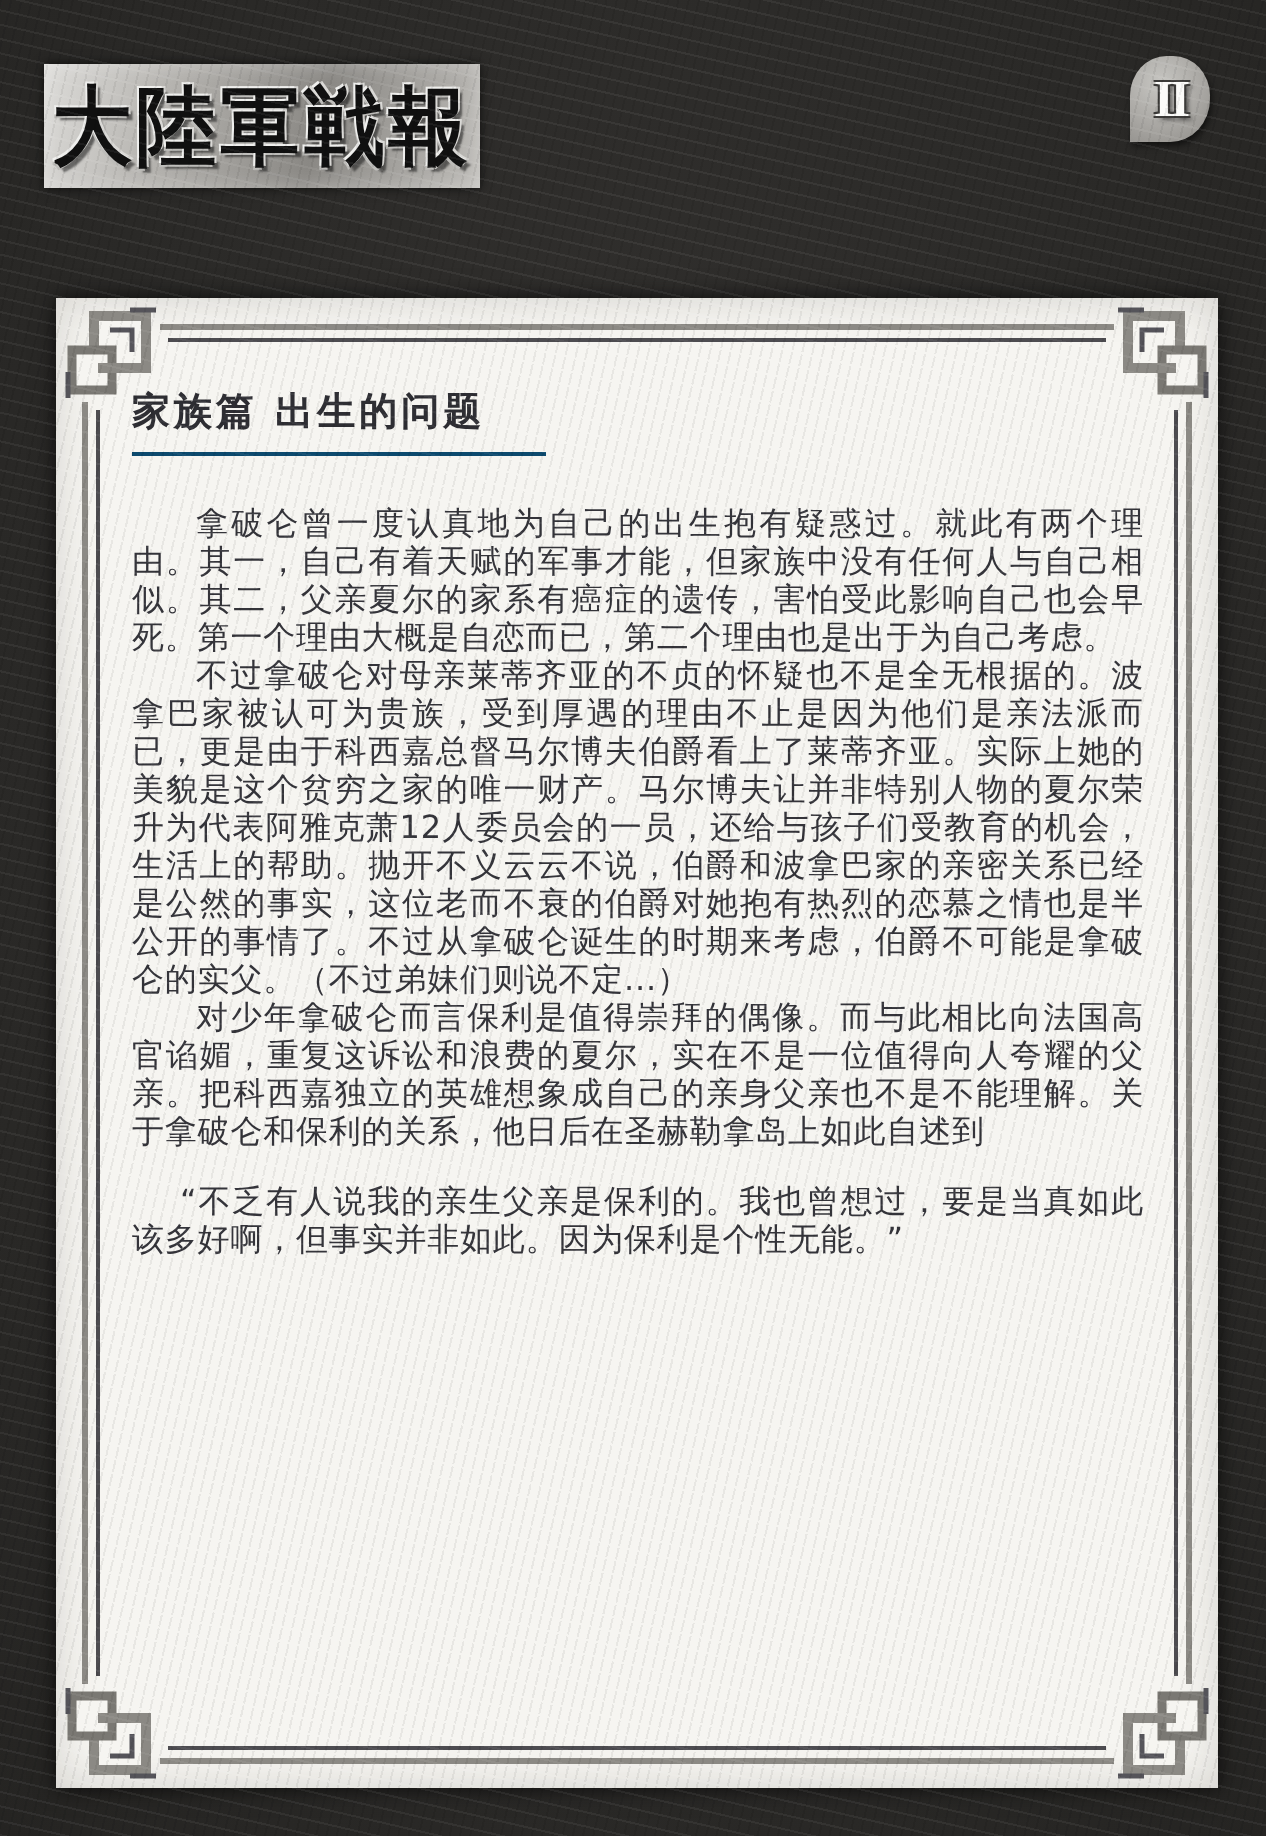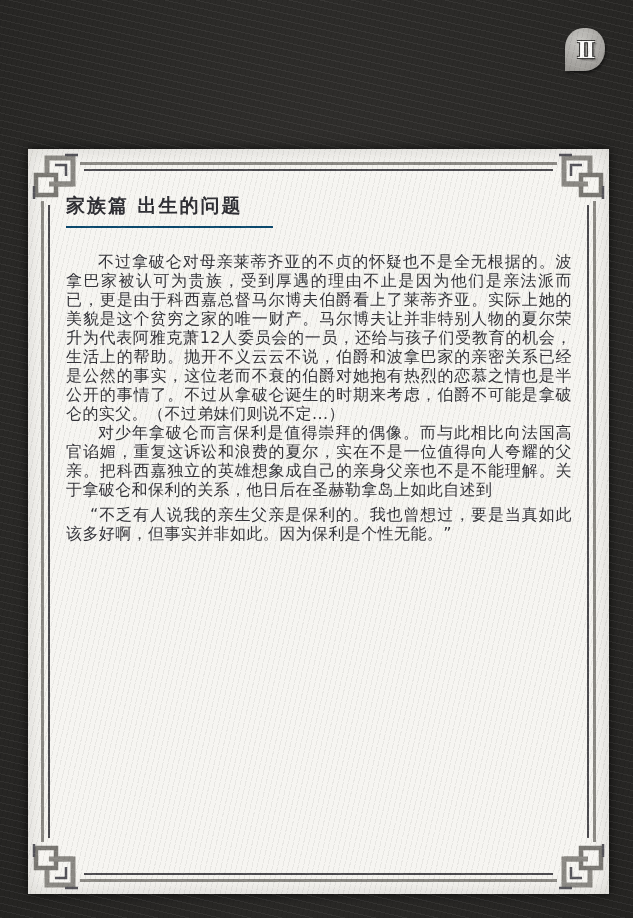--- a/index.html
+++ b/index.html
@@ -66,33 +66,36 @@
   .content{position:absolute;left:38px;top:44px;width:506px;color:#34343a;}
   .content h1{
     font-size:19px;font-weight:bold;letter-spacing:2px;color:#2e2e33;
     margin:0 0 24px 0;display:inline-block;padding:0 30px 7px 0;
     border-bottom:2px solid #0c4a6e;white-space:nowrap;
   }
   .content p{
     margin:0;font-size:16px;line-height:19px;letter-spacing:.4px;
     text-align:justify;text-indent:2em;font-weight:500;
   }
-  .content p.quote{text-indent:1.5em;margin-top:6px;}
+  .content p.quote{text-indent:1.5em;margin-top:16px;}
   
   .watermark{
     position:absolute;right:68px;bottom:22px;
     font-family:"Liberation Serif","DejaVu Serif",serif;font-style:italic;
     font-size:24px;color:#1d1c1a;letter-spacing:1px;
   }
 </style>
 </head>
 <body>
 
 <div class="stage">
 
+  <div class="masthead">
+    <span>大陸軍戦報</span>
+  </div>
 
   <div class="volume-badge">
     <span>II</span>
   </div>
 
   <div class="paper">
 
     <div class="fl t"></div>
     <div class="fl b"></div>
     <div class="fl l"></div>
@@ -130,20 +133,21 @@
       <rect x="16" y="6" width="26" height="26" fill="#f6f5f1" stroke="#8b8984" stroke-width="5"></rect>
       <rect x="5" y="23" width="20" height="20" fill="#f6f5f1" stroke="#7a7873" stroke-width="4.5"></rect>
       <line x1="18" y1="32" x2="42" y2="32" stroke="#8b8984" stroke-width="5"></line>
       <polyline points="24,13 35,13 35,24" fill="none" stroke="#55545a" stroke-width="2.5"></polyline>
       <line x1="3" y1="34" x2="3" y2="47" stroke="#55545a" stroke-width="2.5"></line>
       <line x1="34" y1="3" x2="47" y2="3" stroke="#55545a" stroke-width="2.5"></line>
     </svg>
 
     <div class="content">
       <h1>家族篇 出生的问题</h1>
+      <p>拿破仑曾一度认真地为自己的出生抱有疑惑过。就此有两个理由。其一，自己有着天赋的军事才能，但家族中没有任何人与自己相似。其二，父亲夏尔的家系有癌症的遗传，害怕受此影响自己也会早死。第一个理由大概是自恋而已，第二个理由也是出于为自己考虑。</p>
       <p>不过拿破仑对母亲莱蒂齐亚的不贞的怀疑也不是全无根据的。波拿巴家被认可为贵族，受到厚遇的理由不止是因为他们是亲法派而已，更是由于科西嘉总督马尔博夫伯爵看上了莱蒂齐亚。实际上她的美貌是这个贫穷之家的唯一财产。马尔博夫让并非特别人物的夏尔荣升为代表阿雅克萧12人委员会的一员，还给与孩子们受教育的机会，生活上的帮助。抛开不义云云不说，伯爵和波拿巴家的亲密关系已经是公然的事实，这位老而不衰的伯爵对她抱有热烈的恋慕之情也是半公开的事情了。不过从拿破仑诞生的时期来考虑，伯爵不可能是拿破仑的实父。（不过弟妹们则说不定...）</p>
       <p>对少年拿破仑而言保利是值得崇拜的偶像。而与此相比向法国高官谄媚，重复这诉讼和浪费的夏尔，实在不是一位值得向人夸耀的父亲。把科西嘉独立的英雄想象成自己的亲身父亲也不是不能理解。关于拿破仑和保利的关系，他日后在圣赫勒拿岛上如此自述到</p>
       <p class="quote">“不乏有人说我的亲生父亲是保利的。我也曾想过，要是当真如此该多好啊，但事实并非如此。因为保利是个性无能。”</p>
     </div>
 
   </div>
 
 </div>
 
 </body></html>

